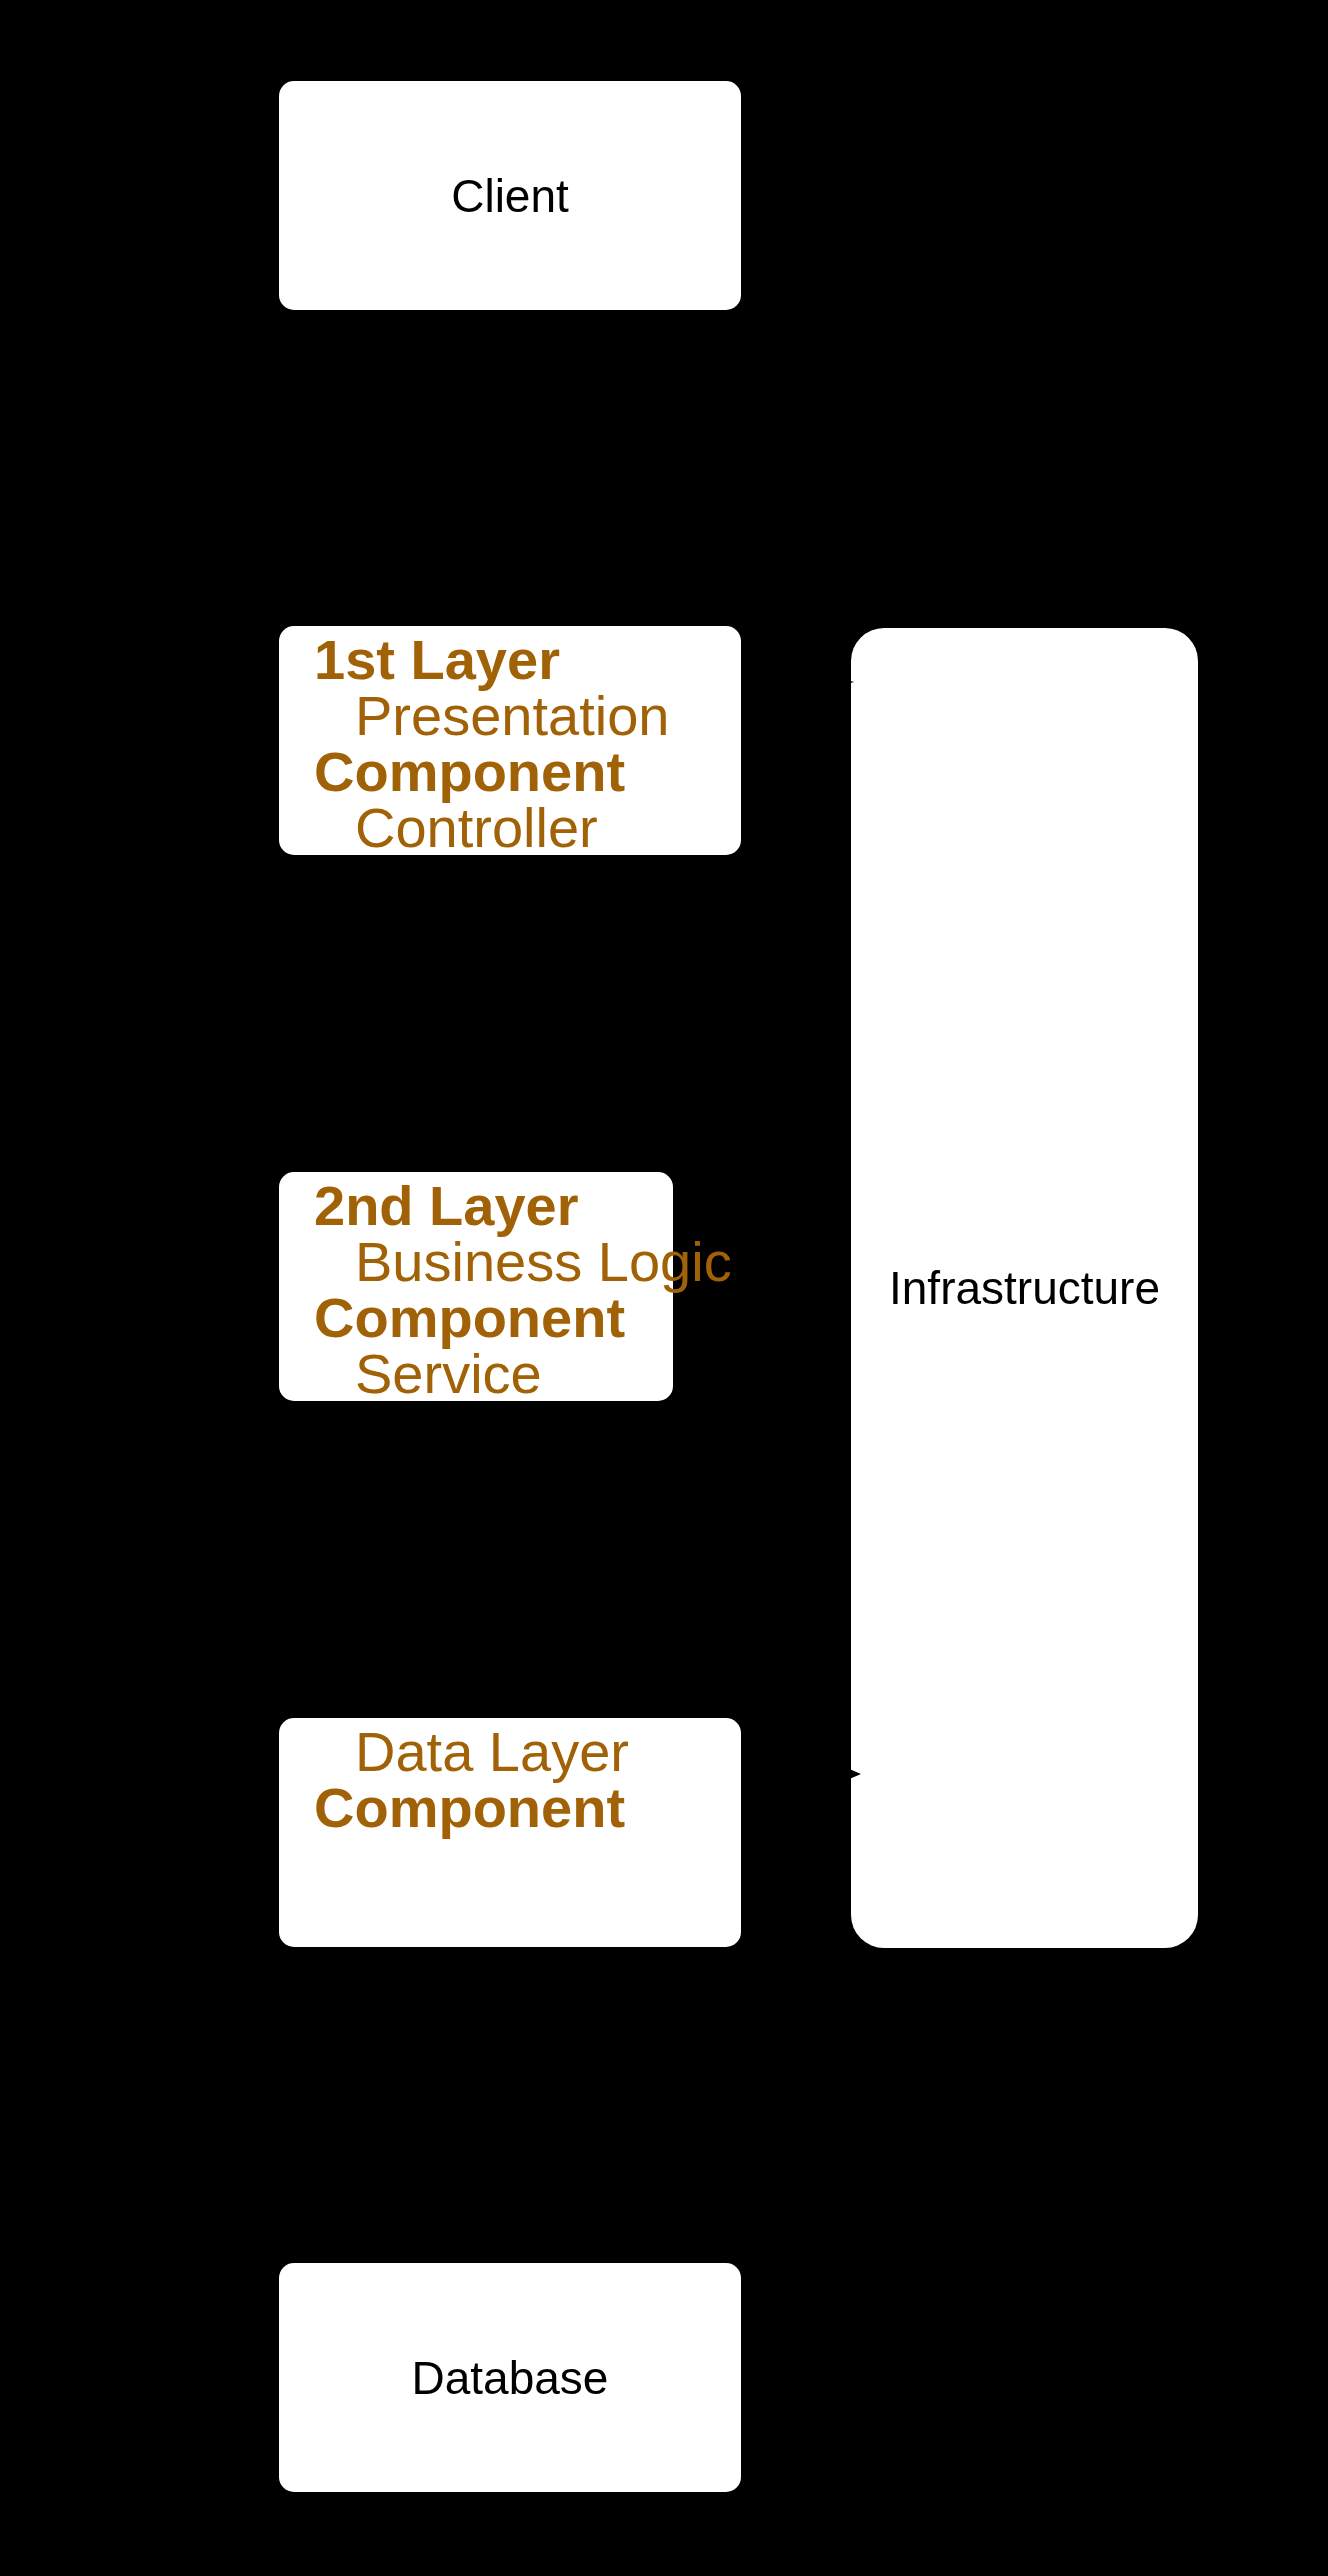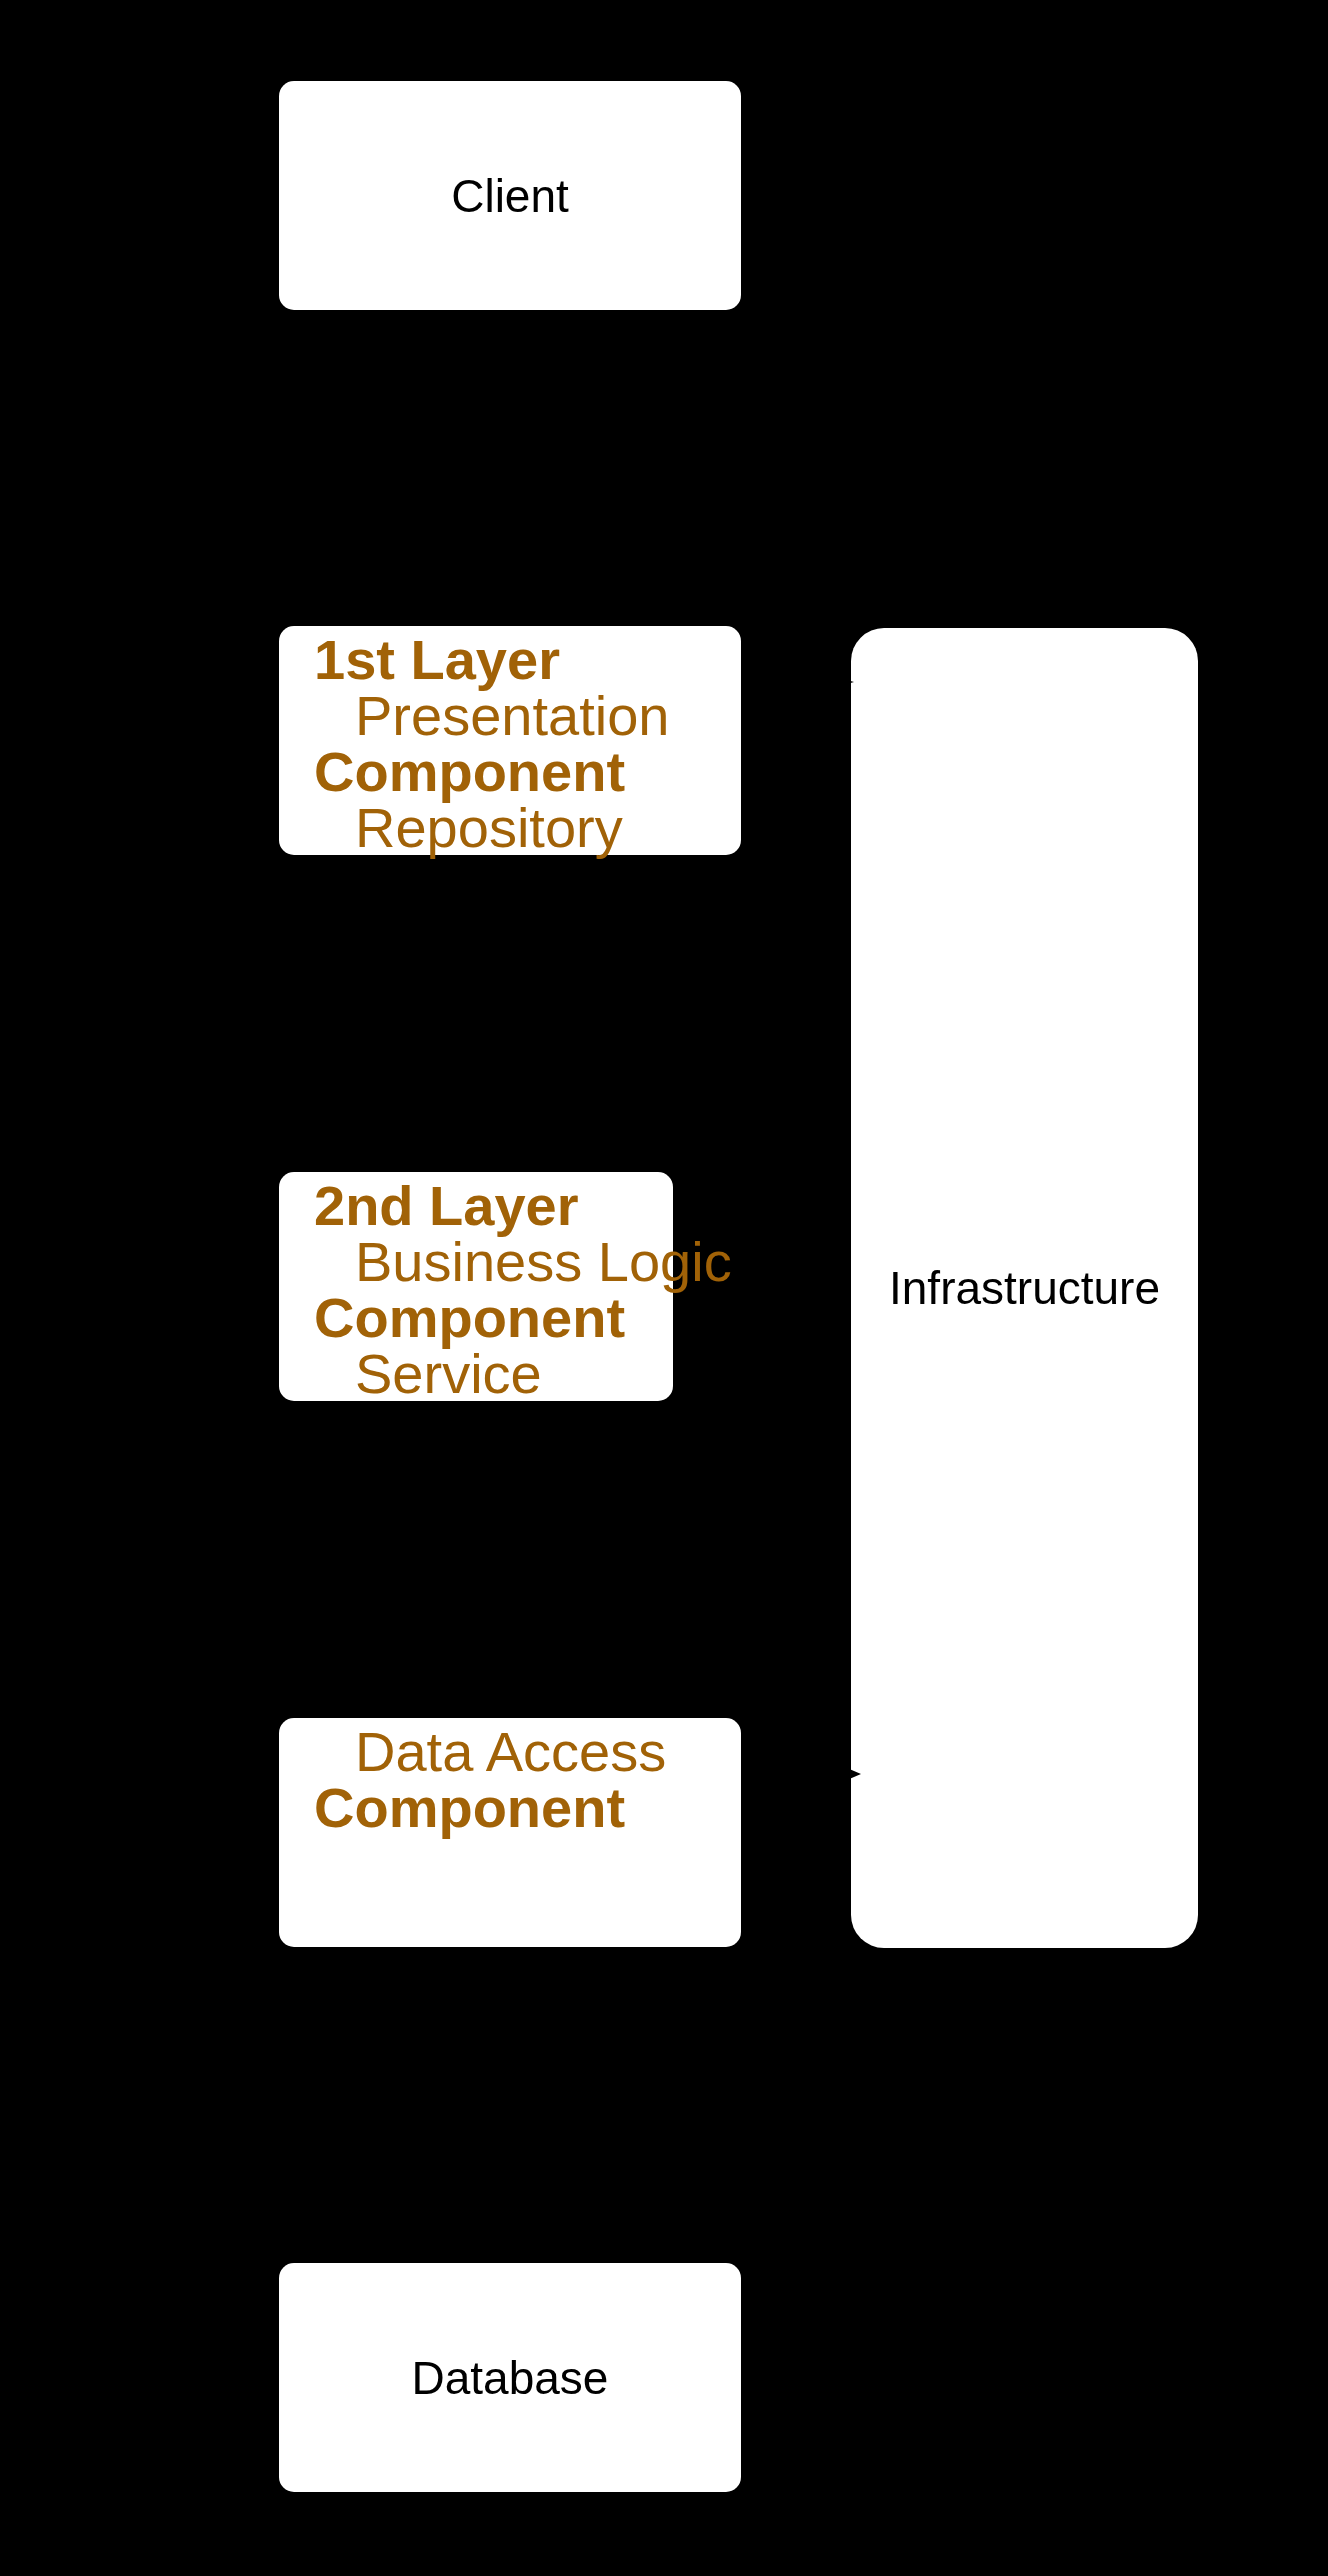--- a/index.html
+++ b/index.html
@@ -80,36 +80,36 @@
 
   <div class="node client-box">
     <div class="center-label">Client</div>
   </div>
 
   <div class="node layer-box-1">
     <div class="layer-text">
       <div class="layer-line bold">1st Layer</div>
       <div class="layer-line indent">Presentation</div>
       <div class="layer-line bold">Component</div>
-      <div class="layer-line indent">Repository</div>
+      <div class="layer-line indent">Controller</div>
     </div>
   </div>
 
   <div class="node layer-box-2">
     <div class="layer-text">
       <div class="layer-line bold">2nd Layer</div>
       <div class="layer-line indent">Business Logic</div>
       <div class="layer-line bold">Component</div>
       <div class="layer-line indent">Service</div>
     </div>
   </div>
 
   <div class="node layer-box-3">
     <div class="layer-text">
-      <div class="layer-line indent">Data Access</div>
+      <div class="layer-line indent">Data Layer</div>
       <div class="layer-line bold">Component</div>
     </div>
   </div>
 
   <div class="node infrastructure-box">
     <div class="center-label">Infrastructure</div>
   </div>
 
   <div class="node database-box">
     <div class="center-label">Database</div>

